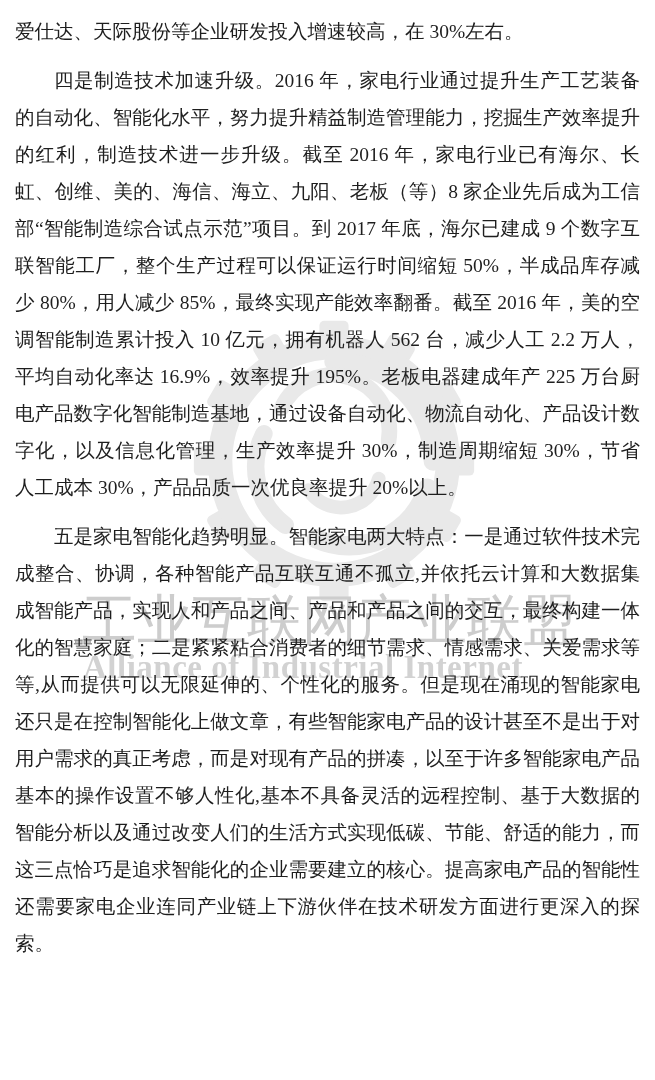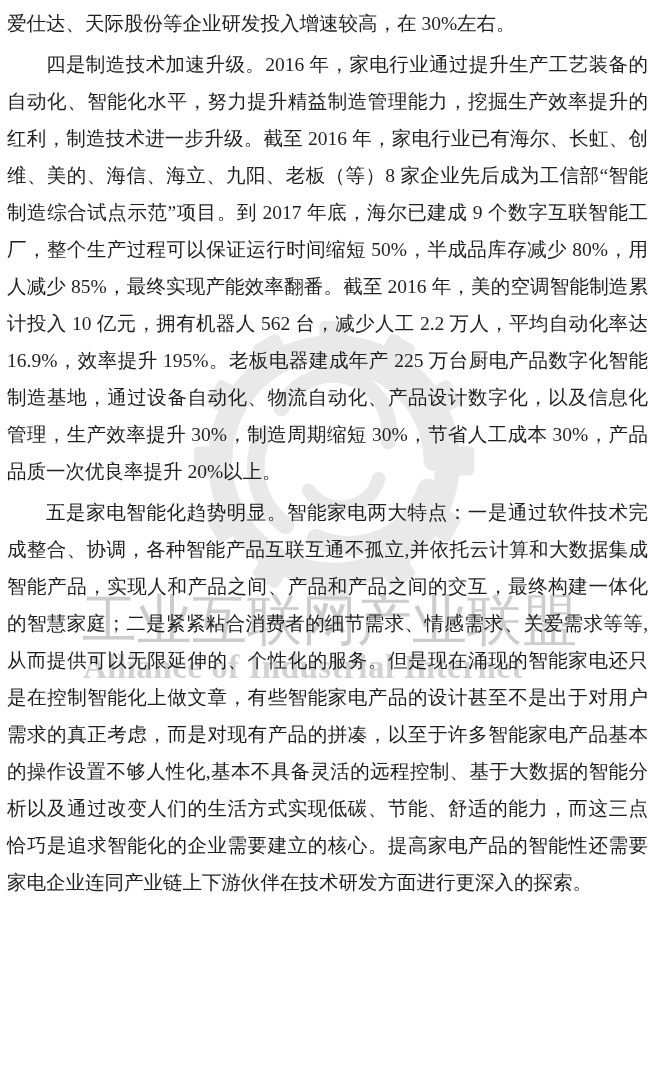--- a/index.html
+++ b/index.html
@@ -55,21 +55,21 @@
     letter-spacing: 0.5px;
   }
 
   
   .content {
     position: relative;
     z-index: 1;
     padding: 1px 3px 0 3px;
   }
   .para {
-    margin: 4px;
+    margin: 12px;
     font-size: 19.5px;
     line-height: 37px;
     color: #1e1e1e;
     text-align: justify;
     word-break: break-all;
     text-indent: 2em;
   }
   .para.no-indent {
     text-indent: 0;
   }

